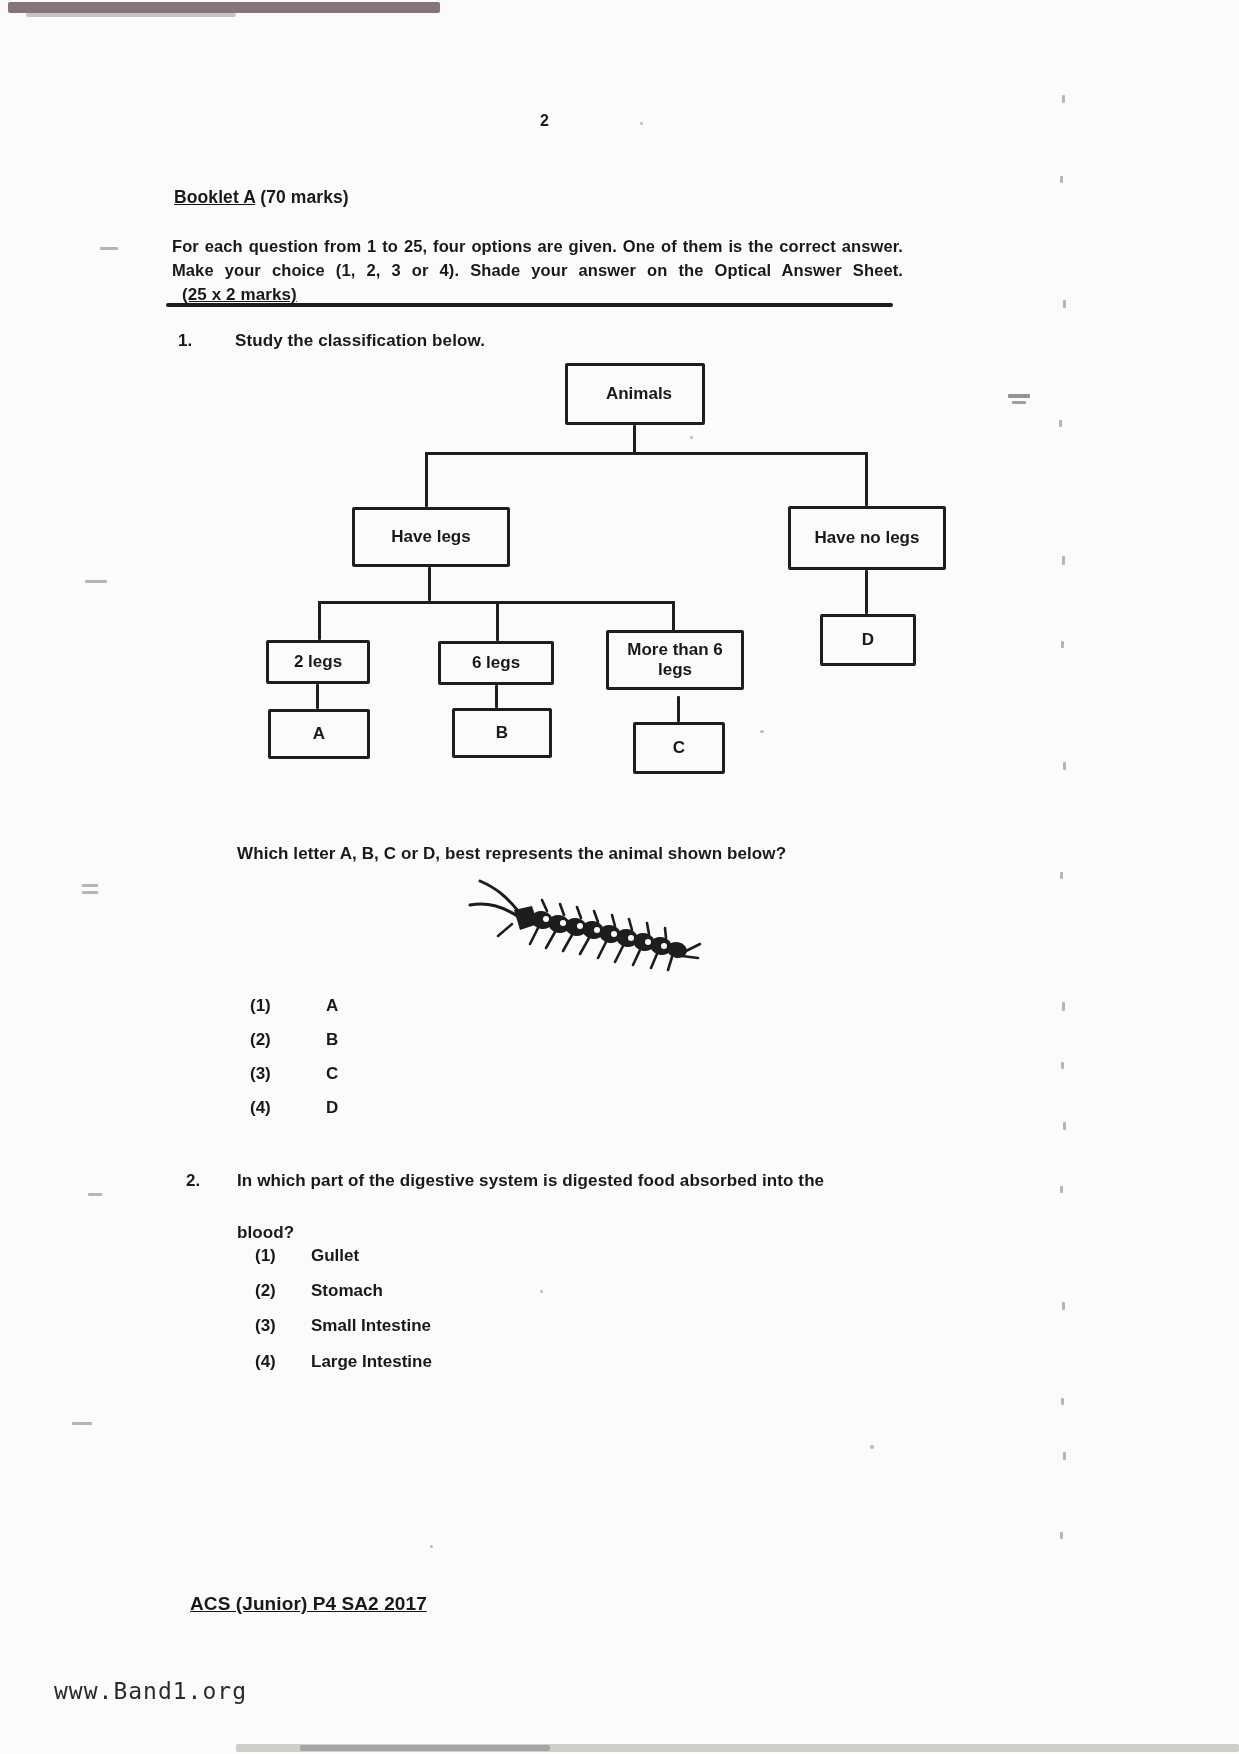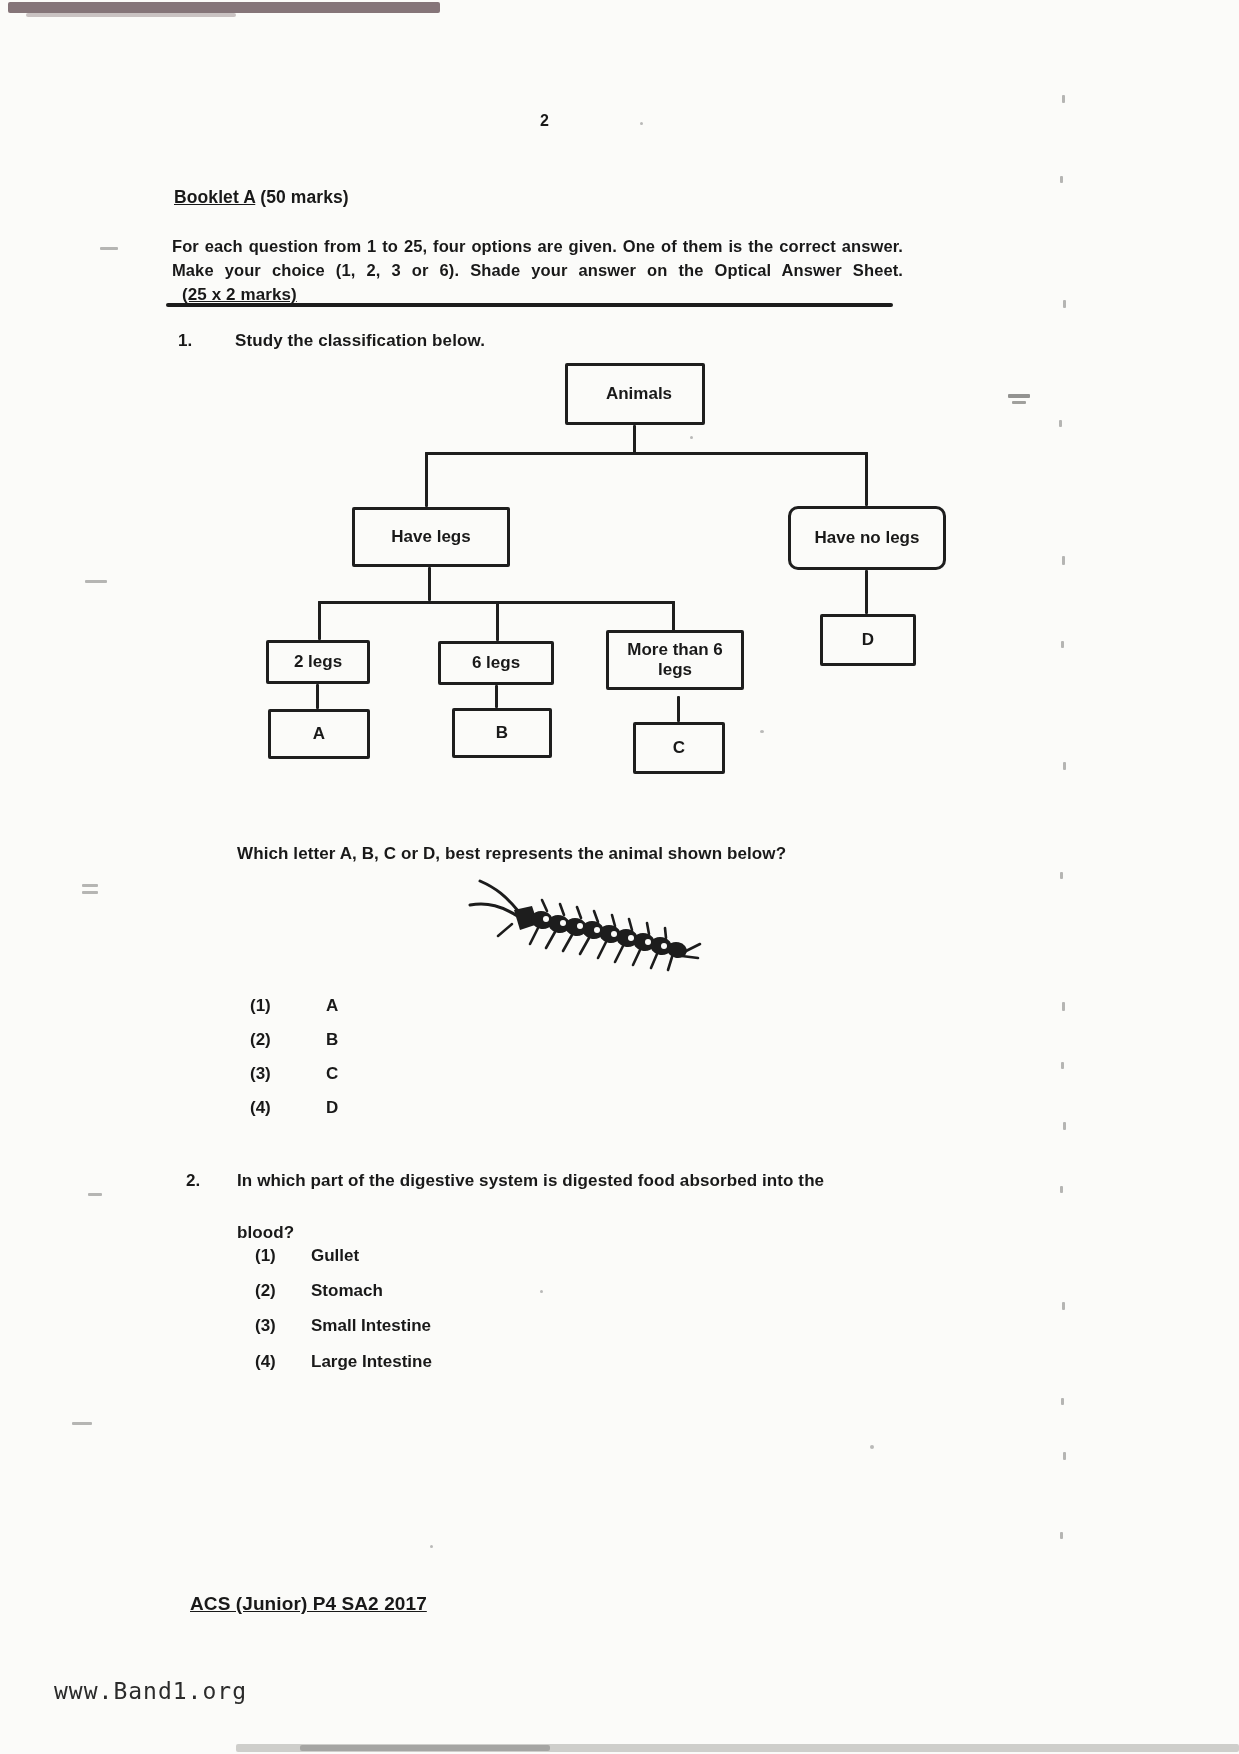--- a/index.html
+++ b/index.html
@@ -46,41 +46,41 @@
   <div class="edge-top"></div>
   <div class="edge-top2"></div>
   <div class="edge-bottom"></div>
   <div class="edge-bottom2"></div>
 
   <div class="content">
 
     <div class="txt" style="left:540px;top:110px;font-size:16px;">2</div>
 
     <div class="txt" style="left:168px;top:186px;font-size:17.5px;">
-      <span class="uline">Booklet A</span><span> (50 marks)</span>
+      <span class="uline">Booklet A</span><span> (70 marks)</span>
     </div>
 
     <div class="txt just" style="left:172px;top:236px;width:731px;font-size:16.5px;">For each question from 1 to 25, four options are given. One of them is the correct answer.</div>
-    <div class="txt just" style="left:172px;top:260px;width:731px;font-size:16.5px;">Make your choice (1, 2, 3 or 6). Shade your answer on the Optical Answer Sheet.</div>
+    <div class="txt just" style="left:172px;top:260px;width:731px;font-size:16.5px;">Make your choice (1, 2, 3 or 4). Shade your answer on the Optical Answer Sheet.</div>
     <div class="txt uline" style="left:176px;top:284px;font-size:17px;">(25 x 2 marks)</div>
     <div class="divider" style="left:166px;top:303px;width:727px;height:4px;"></div>
 
     <div class="txt" style="left:178px;top:330px;">1.</div>
     <div class="txt" style="left:235px;top:330px;">Study the classification below.</div>
 
     <div>
       <div class="node" style="left:565px;top:363px;width:140px;height:62px;padding-left:16px;">Animals</div>
 
       <div class="vline" style="left:633px;top:425px;height:28px;"></div>
       <div class="hline" style="left:425px;top:452px;width:443px;"></div>
       <div class="vline" style="left:425px;top:452px;height:55px;"></div>
       <div class="vline" style="left:865px;top:452px;height:54px;"></div>
 
       <div class="node" style="left:352px;top:507px;width:158px;height:60px;">Have legs</div>
-      <div class="node" style="left:788px;top:506px;width:158px;height:64px;border-radius:10px;">Have no legs</div>
+      <div class="node" style="left:788px;top:506px;width:158px;height:64px;">Have no legs</div>
 
       <div class="vline" style="left:428px;top:567px;height:34px;"></div>
       <div class="hline" style="left:318px;top:601px;width:357px;"></div>
       <div class="vline" style="left:318px;top:601px;height:39px;"></div>
       <div class="vline" style="left:496px;top:601px;height:40px;"></div>
       <div class="vline" style="left:672px;top:601px;height:31px;"></div>
 
       <div class="node" style="left:266px;top:640px;width:104px;height:44px;">2 legs</div>
       <div class="node" style="left:438px;top:641px;width:116px;height:44px;">6 legs</div>
       <div class="node" style="left:606px;top:630px;width:138px;height:60px;line-height:1.15;">More than 6 legs</div>

